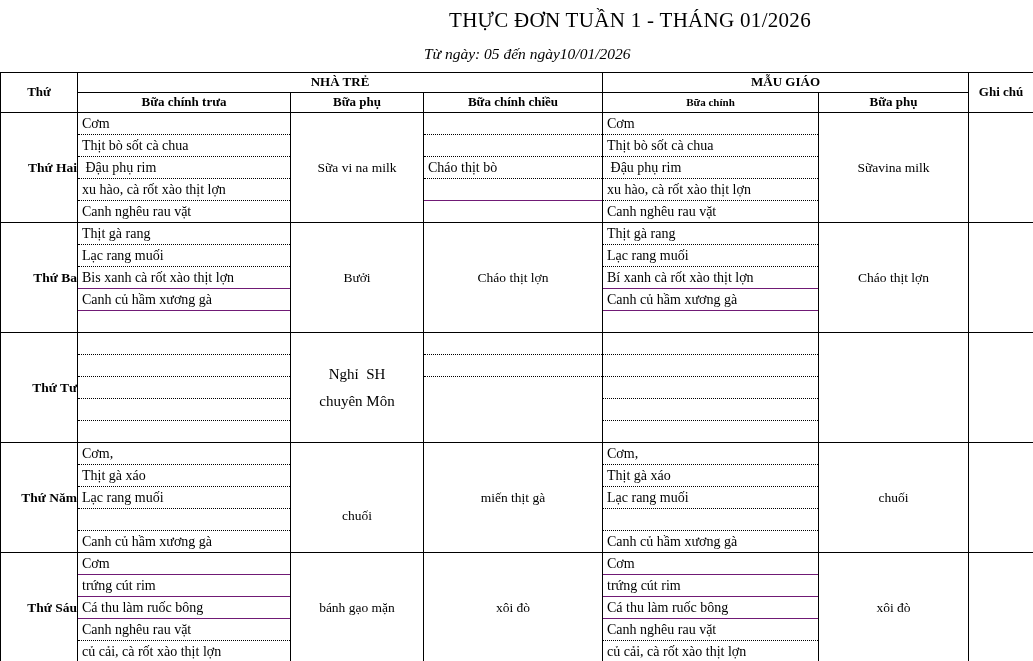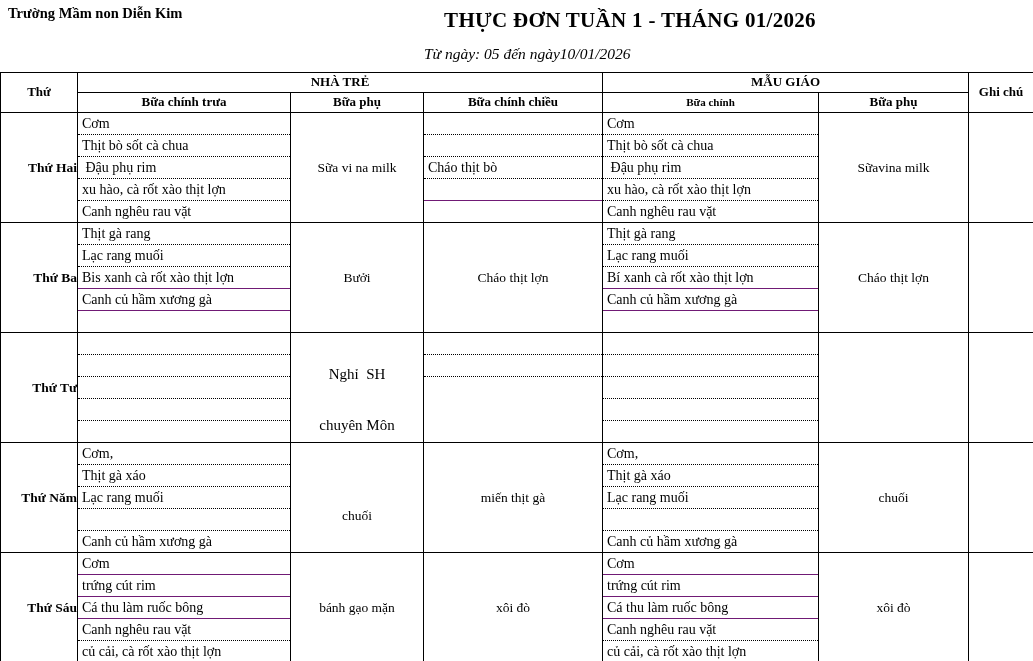--- a/index.html
+++ b/index.html
@@ -8,21 +8,21 @@
     position: relative;
     background: #ffffff;
     color: #000000;
     font-family: "Liberation Serif", "DejaVu Serif", serif;
     overflow: hidden;
   }
   .org { position: absolute; left: 8px; top: 4px; font-size: 14.5px; line-height: 19px; }
   .org .l2 { font-weight: bold; }
   .doc-title {
     position: absolute; left: 330px; top: 8px; width: 600px;
-    text-align: center; font-weight: bold; font-size: 21px; letter-spacing: 0.3px;
+    text-align: center; font-weight: normal; font-size: 21px; letter-spacing: 0.3px;
   }
   .doc-subtitle {
     position: absolute; left: 424px; top: 45px;
     font-style: italic; font-weight: 400; font-size: 15.5px;
   }
   table.menu {
     position: absolute; left: 0; top: 72px; width: 1033px;
     border-collapse: collapse; table-layout: fixed;
   }
   th, td { border: 1px solid #000; padding: 0; }
@@ -43,28 +43,27 @@
   .line:last-child { flex: 1 1 auto; }
   .line.b-dotted { border-bottom: 1px dotted #000; }
   .line.b-solid  { border-bottom: 1px solid #701a75; }
   .merged {
     height: 109px; display: flex; flex-direction: column;
     align-items: center; justify-content: center;
     font-size: 13.5px; text-align: center;
   }
   .merged .mline { white-space: pre; line-height: 19px; }
   .merged.lg { font-size: 15px; }
-  .merged.lg .mline { line-height: 27px; margin-top: 24px; }
+  .merged.lg .mline { line-height: 27px; }
   .merged.low { justify-content: flex-start; padding-top: 63px; }
 </style>
 </head>
 <body>
 
 <div class="org">
-  <div class="l2">Trường Mầm non Diễn Kim</div>
 </div>
 
 <div class="doc-title">THỰC ĐƠN TUẦN 1 - THÁNG 01/2026</div>
 <div class="doc-subtitle">Từ ngày: 05 đến ngày10/01/2026</div>
 
 <table class="menu">
   <colgroup>
     <col style="width:77px">
       <col style="width:213px">
       <col style="width:133px">

